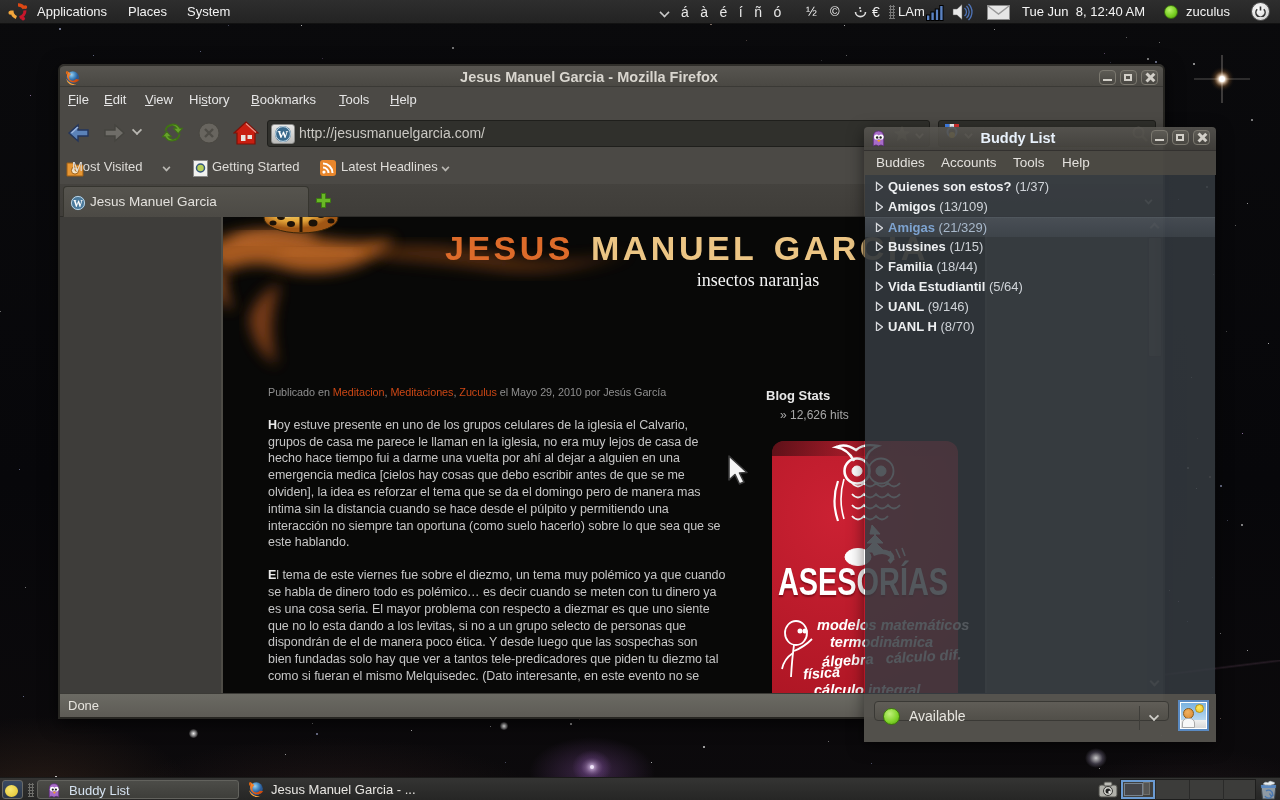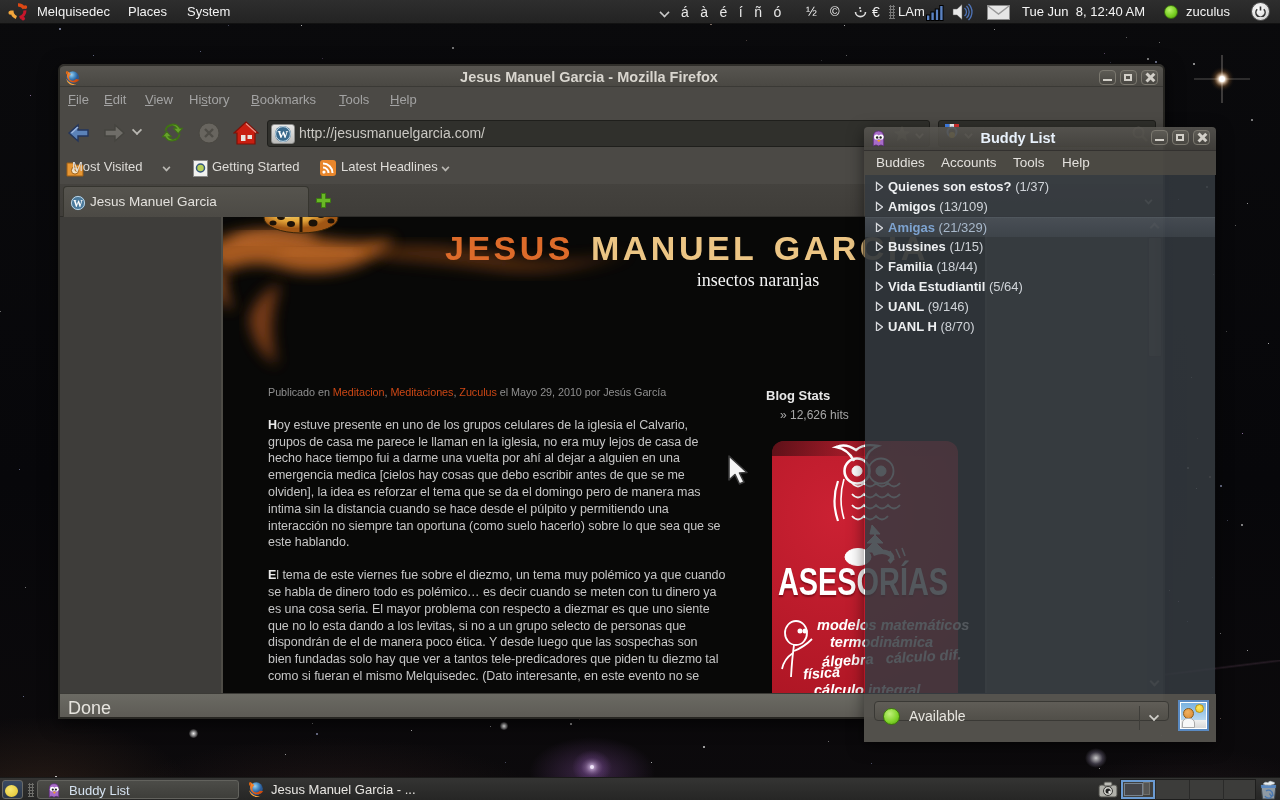--- a/index.html
+++ b/index.html
@@ -17,30 +17,30 @@
 
 #ff{position:absolute;left:58px;top:64px;width:1107px;height:655px;background:#4b4945;border:2px solid #272622;border-top:none;border-radius:6px 6px 0 0;box-shadow:0 4px 18px rgba(0,0,0,0.65);}
 #fftitle{position:absolute;left:0;top:0;width:100%;height:23px;background:linear-gradient(#575550,#4a4843);border-radius:5px 5px 0 0;border-bottom:1px solid #3a3935;border-top:2px solid #302f2b;}
 #fftitle .t{position:absolute;left:0;right:45px;text-align:center;top:3px;font-weight:bold;font-size:14.5px;color:#d9d6cf;}
 .wbtn{position:absolute;top:4px;width:17px;height:15px;border:1px solid #7b786f;border-radius:4px;background:linear-gradient(#5d5b55,#484641);}
 .wbtn i{position:absolute;left:3px;bottom:3px;width:9px;height:2px;background:#d2cfc8;}
 .wbtn b{position:absolute;left:3px;top:3px;width:8px;height:7px;border:2px solid #d2cfc8;}
 .wbtn u{position:absolute;left:3px;top:2px;width:9px;height:9px;}
 .wbtn u:before,.wbtn u:after{content:"";position:absolute;left:4px;top:-1px;width:2.6px;height:11px;background:#d2cfc8;}
 .wbtn u:before{transform:rotate(45deg);} .wbtn u:after{transform:rotate(-45deg);}
-#ffmenu{position:absolute;left:0;top:23px;width:100%;height:27px;color:#a3a3a3;font-size:13px;}
+#ffmenu{position:absolute;left:0;top:23px;width:100%;height:27px;color:#e5e5e5;font-size:13px;}
 #ffmenu span{position:absolute;top:5px;}
 #ffnav{position:absolute;left:0;top:50px;width:100%;height:38px;}
 #ffbm{position:absolute;left:0;top:88px;width:100%;height:32px;color:#dedcd8;font-size:13px;}
 #fftabs{position:absolute;left:0;top:120px;width:100%;height:33px;background:linear-gradient(#44423e,#3f3d39);border-bottom:1px solid #2e2d2a;}
 #fftab1{position:absolute;left:3px;top:2px;width:246px;height:31px;background:linear-gradient(#56544e,#4c4a45);border:1px solid #36352f;border-bottom:none;border-radius:4px 4px 0 0;color:#e3e1dd;font-size:13.5px;}
 #ffview{position:absolute;left:0px;top:153px;width:1103px;height:476px;background:#3e3d3a;overflow:hidden;}
 #ffpage{position:absolute;left:161px;top:0;width:766px;height:476px;background:#080807;border-left:2px solid #4e4c46;border-right:2px solid #4e4c46;overflow:hidden;}
 #ffsb{position:absolute;left:1087px;top:0;width:16px;height:476px;background:#3a3936;}
-#ffstatus{position:absolute;left:0;top:629px;width:1103px;height:24px;background:linear-gradient(#6b6a63,#5d5b55);border-top:1px solid #3b3a36;color:#e6e4de;font-size:18px;}
+#ffstatus{position:absolute;left:0;top:629px;width:1103px;height:24px;background:linear-gradient(#6b6a63,#5d5b55);border-top:1px solid #3b3a36;color:#e6e4de;font-size:13px;}
 
 #ptitle{position:absolute;left:222px;top:14px;font-weight:bold;font-size:34px;line-height:34px;letter-spacing:3.5px;word-spacing:4px;color:#ecc584;white-space:nowrap;text-transform:uppercase;}
 #ptitle .j{color:#dd6b2a;}
 #psub{position:absolute;left:425px;top:53px;width:220px;text-align:center;font-family:"Liberation Serif",serif;font-size:18px;color:#f2f2f2;}
 #art{position:absolute;left:45px;top:167px;width:470px;color:#c6c6c6;font-size:12.5px;line-height:16.8px;letter-spacing:-0.05px;}
 #art h2{font-family:"Liberation Serif",serif;font-size:25px;line-height:21px;padding-top:2px;color:#ead9a5;margin:0;letter-spacing:0.5px;}
 #art .meta{font-size:10.8px;color:#8f8f8f;margin-bottom:11px;white-space:nowrap;}
 #art .meta a{color:#cc4715;}
 #art p{margin:16px 0 13px 0;white-space:nowrap;}
 #bstats{position:absolute;left:543px;top:171px;color:#e8e8e8;font-size:13px;font-weight:bold;}
@@ -92,21 +92,21 @@
      <path d="M11 3.2 A7.8 7.8 0 0 1 17.8 7.1" stroke="#dd4814" stroke-width="3.4"></path>
      <path d="M18.8 9.0 A7.8 7.8 0 0 1 15.0 17.0" stroke="#aea79f" stroke-width="0"></path>
      <path d="M18.2 8.6 A7.8 7.8 0 0 1 13.5 16.9" stroke="#e05e2c" stroke-width="0"></path>
      <path d="M18.6 9.2 A7.8 7.8 0 0 1 12.8 17.0" stroke="#c7162b" stroke-width="3.4"></path>
      <path d="M9.2 17.0 A7.8 7.8 0 0 1 4.4 9.4" stroke="#f2a63c" stroke-width="3.4"></path>
      <circle cx="19.0" cy="5.6" r="2.1" fill="#dd4814"></circle>
      <circle cx="16.6" cy="18.2" r="2.1" fill="#c7162b"></circle>
      <circle cx="2.6" cy="11.8" r="2.1" fill="#f2a63c"></circle>
     </g>
   </svg>
-  <span class="menu" style="left:37px;">Melquisedec</span>
+  <span class="menu" style="left:37px;">Applications</span>
   <span class="menu" style="left:128px;">Places</span>
   <span class="menu" style="left:187px;">System</span>
   <span style="position:absolute;left:660px;top:8px;width:9px;height:9px;border-right:2px solid #c8c8c8;border-bottom:2px solid #c8c8c8;transform:rotate(45deg) scale(0.8);"></span>
   <span class="menu" style="left:681px;font-size:14px;letter-spacing:11.5px;color:#e8e8e8;">áàéíñó</span>
   <span class="menu" style="left:806px;font-size:13px;">½</span>
   <span class="menu" style="left:830px;font-size:13px;">©</span>
   <svg style="position:absolute;left:853px;top:5px;" width="15" height="15" viewBox="0 0 15 15">
       <path d="M2.5 7 a5 4.6 0 0 0 10 0" fill="none" stroke="#ddd" stroke-width="1.6"></path>
       <circle cx="7" cy="3" r="1" fill="#ddd"></circle>
       <circle cx="7.6" cy="6" r="1" fill="#ddd"></circle>

